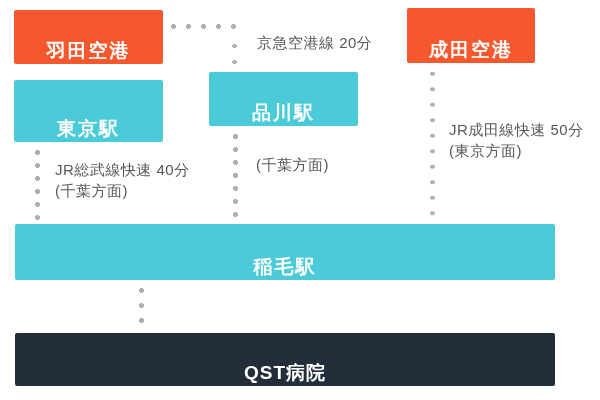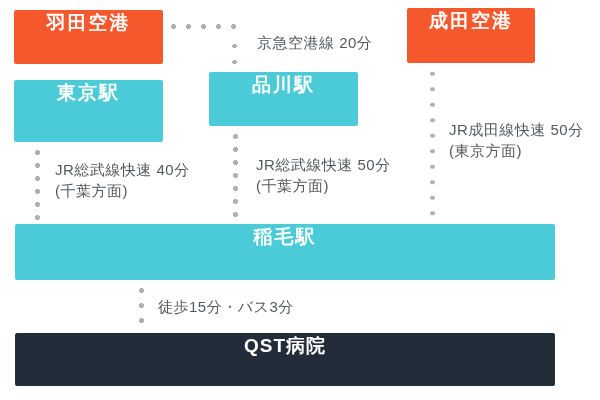--- a/index.html
+++ b/index.html
@@ -7,21 +7,21 @@
     position: relative;
     width: 600px;
     height: 400px;
     background: #ffffff;
     overflow: hidden;
     font-family: "Liberation Sans", sans-serif;
   }
   .node {
     position: absolute;
     display: flex;
-    align-items: flex-start;
+    align-items: flex-end;
     justify-content: center;
     color: #ffffff;
     font-weight: bold;
     font-size: 19px;
     letter-spacing: 2px;
     border-radius: 2px;
   }
   .airport     { background: #f5582d; }
   .station     { background: #4bcbd8; }
   .destination { background: #232d3a; letter-spacing: 1px; }
@@ -104,24 +104,20 @@
   <div class="dots-v tile-15" id="dots-walk"></div>
 
   <div class="route-label" id="lbl-keikyu">
     <div>京急空港線 20分</div>
   </div>
   <div class="route-label" id="lbl-tokyo">
     <div>JR総武線快速 40分</div>
     <div>(千葉方面)</div>
   </div>
   <div class="route-label" id="lbl-shinagawa">
-    <div>JR総武線快速 50分</div>
     <div>(千葉方面)</div>
   </div>
   <div class="route-label" id="lbl-narita">
     <div>JR成田線快速 50分</div>
     <div>(東京方面)</div>
   </div>
-  <div class="route-label" id="lbl-walk">
-    <div>徒歩15分・バス3分</div>
-  </div>
 
 </div>
 
 </body></html>

